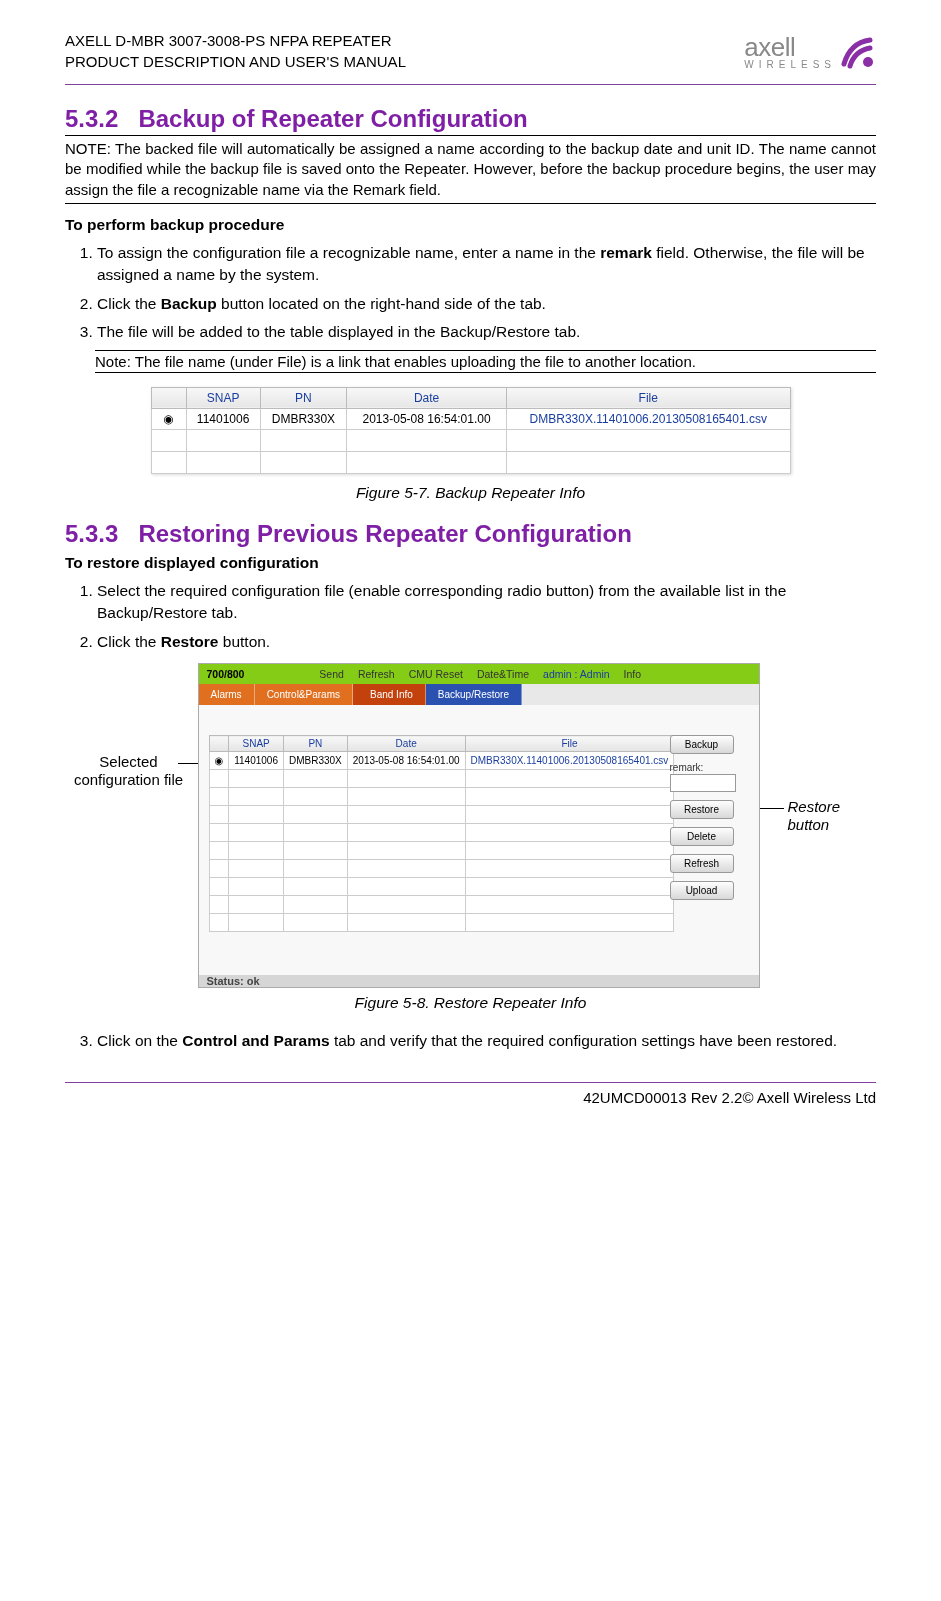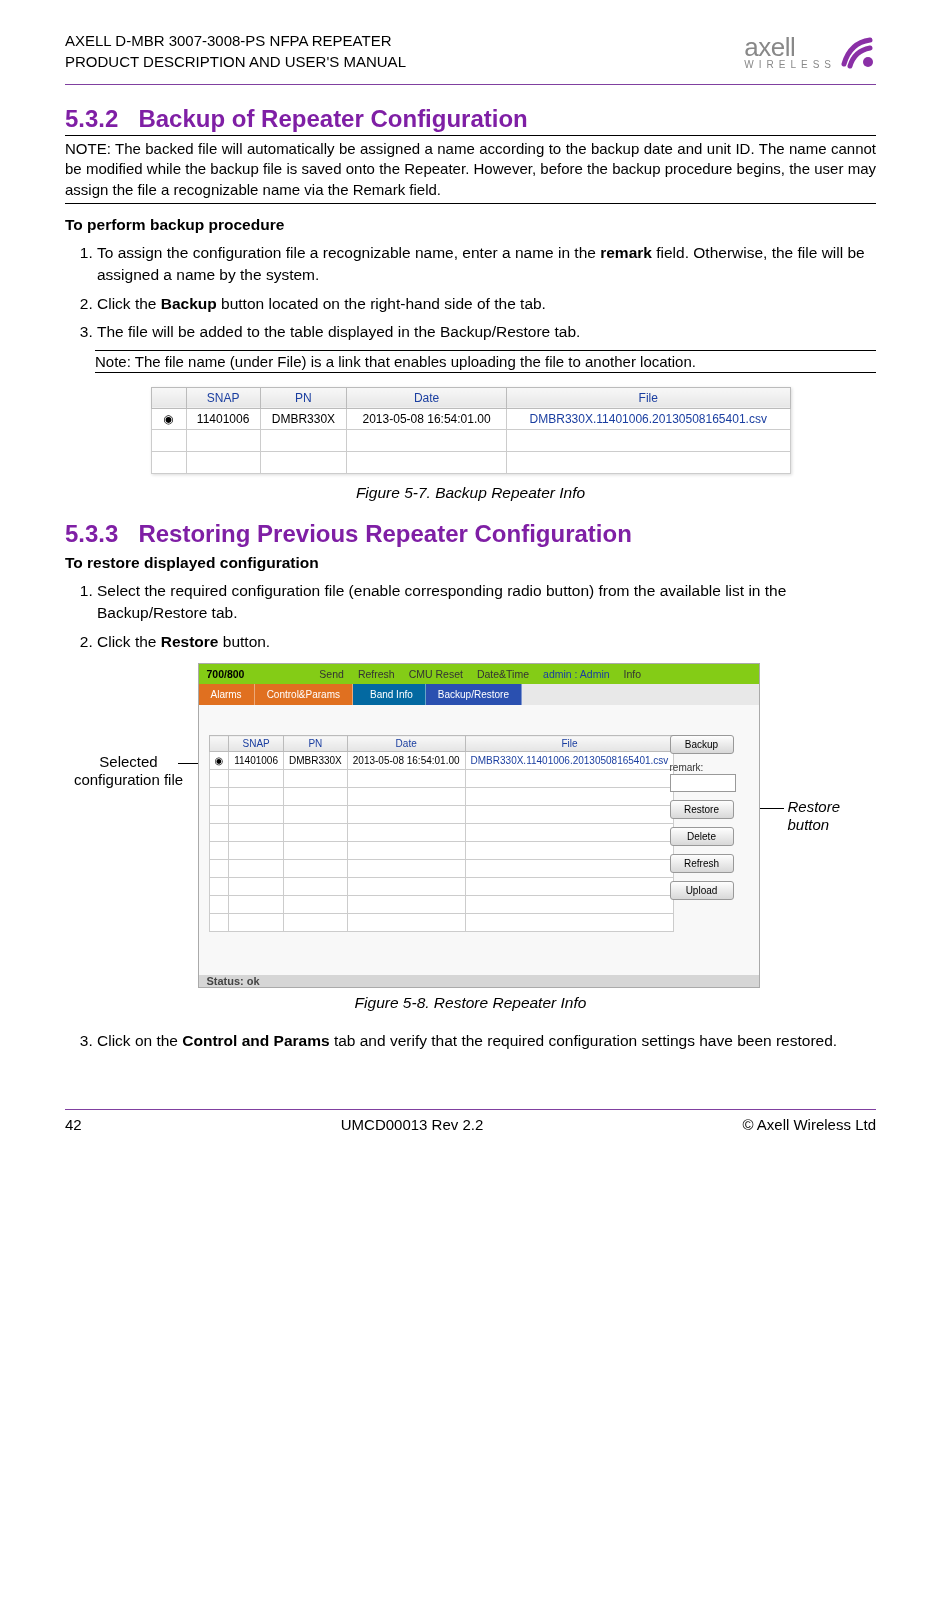--- a/index.html
+++ b/index.html
@@ -162,21 +162,21 @@
   .app-tabs {
     display:flex;
   }
   .tab {
     padding:5px 12px;
     font-size:10px;
     color:#fff;
     border-right:1px solid rgba(255,255,255,.4);
   }
   .tab.orange { background:#e07020; }
-  .tab.grey   { background:#0369a1;padding-left:17px; }
+  .tab.grey   { background:#c2410c;padding-left:17px; }
   .tab.blue   { background:#2a50b0; }
   .app-body {
     background:#f8f8f8;
     padding:30px 10px 10px 10px;
     min-height:230px;
     position:relative;
   }
   .ui-table2 {
     width:430px;
     border-collapse:collapse;
@@ -238,24 +238,24 @@
     border-top:1px solid #000;
     margin-top:100px;
   }
   .callout-line-r {
     width:24px;
     border-top:1px solid #000;
     margin-top:145px;
   }
   .footer {
     border-top:1.5px solid #8040a0;
-    margin-top:56px;
+    margin-top:29px;
     padding-top:6px;
     display:flex;
-    justify-content:space-between;
+    justify-content:flex-end;
     font-size:15px;
   }
 </style>
 </head>
 <body>
 
 <div class="page">
 
   <div class="header">
     <div class="header-text">

